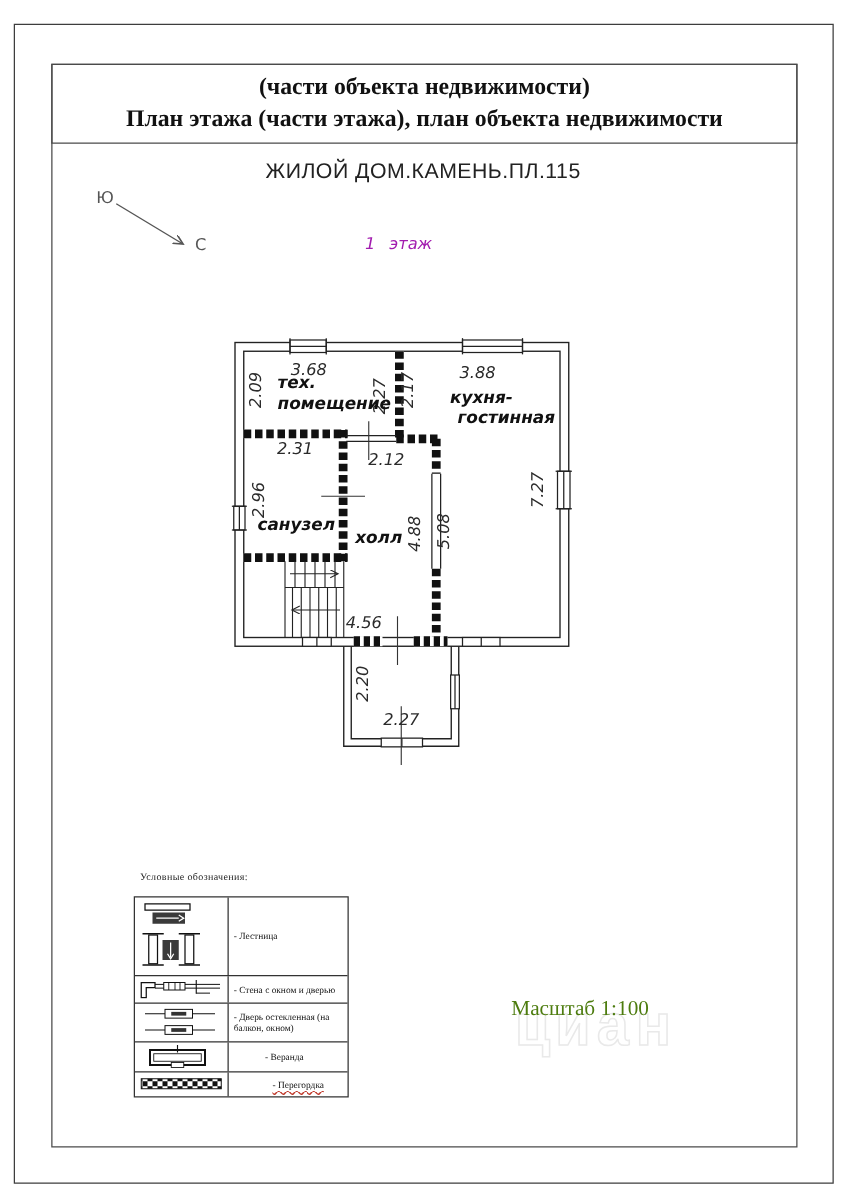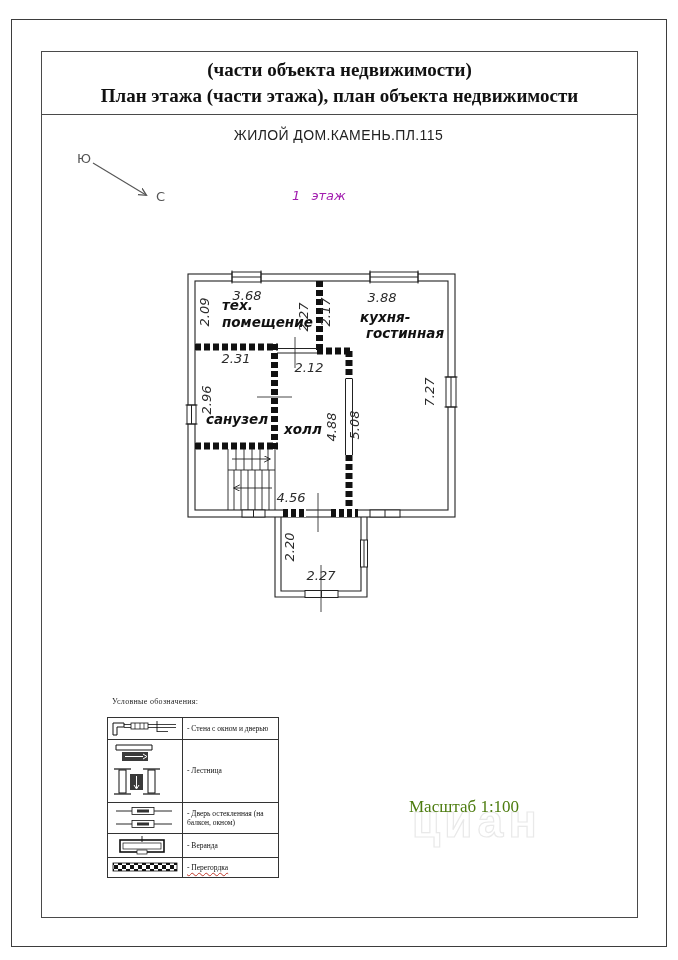--- a/index.html
+++ b/index.html
@@ -9,21 +9,21 @@
 
   
   .page-border{left:11px;top:19px;width:654px;height:926px;border:1px solid #3d3d3d;}
   .content-box{left:41px;top:51px;width:595px;height:865px;border:1px solid #4a4a4a;}
 
   
   .title-block{left:41px;top:51px;width:595px;height:62px;border:1px solid #4a4a4a;
                display:flex;flex-direction:column;justify-content:center;text-align:center;}
   .title-line{font-weight:bold;font-size:19px;line-height:26px;font-family:"Liberation Serif",serif;}
   .subtitle{left:41px;top:127px;width:595px;text-align:center;
-            font-family:"Liberation Sans",sans-serif;font-size:14px;letter-spacing:.4px;color:#222;}
+            font-family:"Liberation Sans",sans-serif;font-size:17px;letter-spacing:.4px;color:#222;}
 
   
   .compass-lbl{font-family:"DejaVu Sans",sans-serif;font-size:13px;color:#555;}
   .floor-label{left:292px;top:188px;font-family:"DejaVu Sans",sans-serif;font-style:italic;
                font-size:13px;color:#a21caf;word-spacing:7px;}
 
   
   .dim{font-family:"DejaVu Sans",sans-serif;font-style:italic;font-size:13px;fill:#2b2b2b;}
   .room{font-family:"DejaVu Sans",sans-serif;font-style:italic;font-weight:bold;font-size:13.5px;fill:#111;}
 
@@ -186,39 +186,20 @@
   <text class="room" x="42" y="67">помещение</text>
   <text class="room" x="180" y="62">кухня-</text>
   <text class="room" x="186" y="78">гостинная</text>
   <text class="room" x="57" y="164" text-anchor="middle">санузел</text>
   <text class="room" x="123" y="174" text-anchor="middle">холл</text>
 </svg>
 
 <div class="abs legend-heading">Условные обозначения:</div>
 
 <div class="abs legend-table">
-  <div class="lrow" style="height:21px;">
-    <div class="lcell-icon">
-      <svg width="70" height="15" viewBox="0 0 70 15">
-        <path d="M3,2 h11 v4 h-7 v8 h-4 z" fill="none" stroke="#111" stroke-width="1"></path>
-        <line x1="14" y1="3.5" x2="66" y2="3.5" stroke="#111" stroke-width="0.8"></line>
-        <line x1="14" y1="6.5" x2="66" y2="6.5" stroke="#111" stroke-width="0.8"></line>
-        <rect x="21" y="2" width="17" height="6" fill="#fff" stroke="#111" stroke-width="0.8"></rect>
-        <line x1="25" y1="2" x2="25" y2="8" stroke="#111" stroke-width="0.7"></line>
-        <line x1="30" y1="2" x2="30" y2="8" stroke="#111" stroke-width="0.7"></line>
-        <line x1="34" y1="2" x2="34" y2="8" stroke="#111" stroke-width="0.7"></line>
-        <line x1="47" y1="0" x2="47" y2="11" stroke="#111" stroke-width="0.9"></line>
-        <line x1="47" y1="10.5" x2="58" y2="10.5" stroke="#111" stroke-width="0.8"></line>
-      </svg>
-    </div>
-    <div class="lcell-label">
-        <span>- Стена с окном и дверью</span>
-      </div>
-  </div>
-
   <div class="lrow" style="height:62px;">
     <div class="lcell-icon">
       <svg width="70" height="56" viewBox="0 0 70 56">
         <path d="M6,2 h36 v5 h-36 z" fill="none" stroke="#111" stroke-width="1"></path>
         <rect x="12" y="9" width="26" height="9" fill="#3a3a3a"></rect>
         <line x1="15" y1="13.5" x2="33" y2="13.5" stroke="#fff" stroke-width="1"></line>
         <path d="M33,11 l4,2.5 l-4,2.5" fill="none" stroke="#fff" stroke-width="1"></path>
         <line x1="4" y1="26" x2="21" y2="26" stroke="#111" stroke-width="1.2"></line>
         <line x1="4" y1="51" x2="21" y2="51" stroke="#111" stroke-width="1.2"></line>
         <line x1="33" y1="26" x2="50" y2="26" stroke="#111" stroke-width="1.2"></line>
@@ -228,51 +209,70 @@
         <rect x="20" y="31" width="13" height="16" fill="#3a3a3a"></rect>
         <line x1="26.5" y1="33" x2="26.5" y2="45" stroke="#fff" stroke-width="1"></line>
         <path d="M24,42 l2.5,4 l2.5,-4" fill="none" stroke="#fff" stroke-width="1"></path>
       </svg>
     </div>
     <div class="lcell-label">
         <span>- Лестница</span>
       </div>
   </div>
 
+  <div class="lrow" style="height:21px;">
+    <div class="lcell-icon">
+      <svg width="70" height="15" viewBox="0 0 70 15">
+        <path d="M3,2 h11 v4 h-7 v8 h-4 z" fill="none" stroke="#111" stroke-width="1"></path>
+        <line x1="14" y1="3.5" x2="66" y2="3.5" stroke="#111" stroke-width="0.8"></line>
+        <line x1="14" y1="6.5" x2="66" y2="6.5" stroke="#111" stroke-width="0.8"></line>
+        <rect x="21" y="2" width="17" height="6" fill="#fff" stroke="#111" stroke-width="0.8"></rect>
+        <line x1="25" y1="2" x2="25" y2="8" stroke="#111" stroke-width="0.7"></line>
+        <line x1="30" y1="2" x2="30" y2="8" stroke="#111" stroke-width="0.7"></line>
+        <line x1="34" y1="2" x2="34" y2="8" stroke="#111" stroke-width="0.7"></line>
+        <line x1="47" y1="0" x2="47" y2="11" stroke="#111" stroke-width="0.9"></line>
+        <line x1="47" y1="10.5" x2="58" y2="10.5" stroke="#111" stroke-width="0.8"></line>
+      </svg>
+    </div>
+    <div class="lcell-label">
+        <span>- Стена с окном и дверью</span>
+      </div>
+  </div>
+
   <div class="lrow" style="height:30px;">
     <div class="lcell-icon">
       <svg width="70" height="26" viewBox="0 0 70 26">
         <line x1="6" y1="6" x2="62" y2="6" stroke="#111" stroke-width="0.9"></line>
         <rect x="22" y="2.5" width="22" height="7" fill="#fff" stroke="#111" stroke-width="0.8"></rect>
         <rect x="27" y="4.5" width="12" height="3" fill="#333"></rect>
         <line x1="6" y1="19" x2="62" y2="19" stroke="#111" stroke-width="0.9"></line>
         <rect x="22" y="15.5" width="22" height="7" fill="#fff" stroke="#111" stroke-width="0.8"></rect>
         <rect x="27" y="17.5" width="12" height="3" fill="#333"></rect>
       </svg>
     </div>
     <div class="lcell-label">
         <span>- Дверь остекленная (на балкон, окном)</span>
       </div>
   </div>
 
-  <div class="lrow" style="height:23px;">
+  <div class="lrow" style="height:23px;gap:25px;">
     <div class="lcell-icon">
       <svg width="70" height="20" viewBox="0 0 70 20">
         <rect x="10" y="4" width="44" height="12" fill="none" stroke="#111" stroke-width="1.6"></rect>
         <rect x="13" y="7" width="38" height="6" fill="none" stroke="#111" stroke-width="0.7"></rect>
         <line x1="32" y1="0" x2="32" y2="6" stroke="#111" stroke-width="0.9"></line>
         <rect x="27" y="14" width="10" height="4" fill="#fff" stroke="#111" stroke-width="0.7"></rect>
       </svg>
     </div>
     <div class="lcell-label">
         <span>- Веранда</span>
       </div>
   </div>
 
-  <div class="lrow" style="height:19px;">
+  <div class="lrow" style="height:19px;gap:31px;">
     <div class="lcell-icon">
       <svg width="70" height="13" viewBox="0 0 70 13">
         <defs>
           <pattern id="chk" width="8" height="8" patternUnits="userSpaceOnUse">
             <rect width="8" height="8" fill="#fff"></rect>
             <rect width="4" height="4" fill="#111"></rect>
             <rect x="4" y="4" width="4" height="4" fill="#111"></rect>
           </pattern>
         </defs>
         <rect x="3" y="2" width="64" height="8" fill="url(#chk)" stroke="#111" stroke-width="0.8"></rect>

